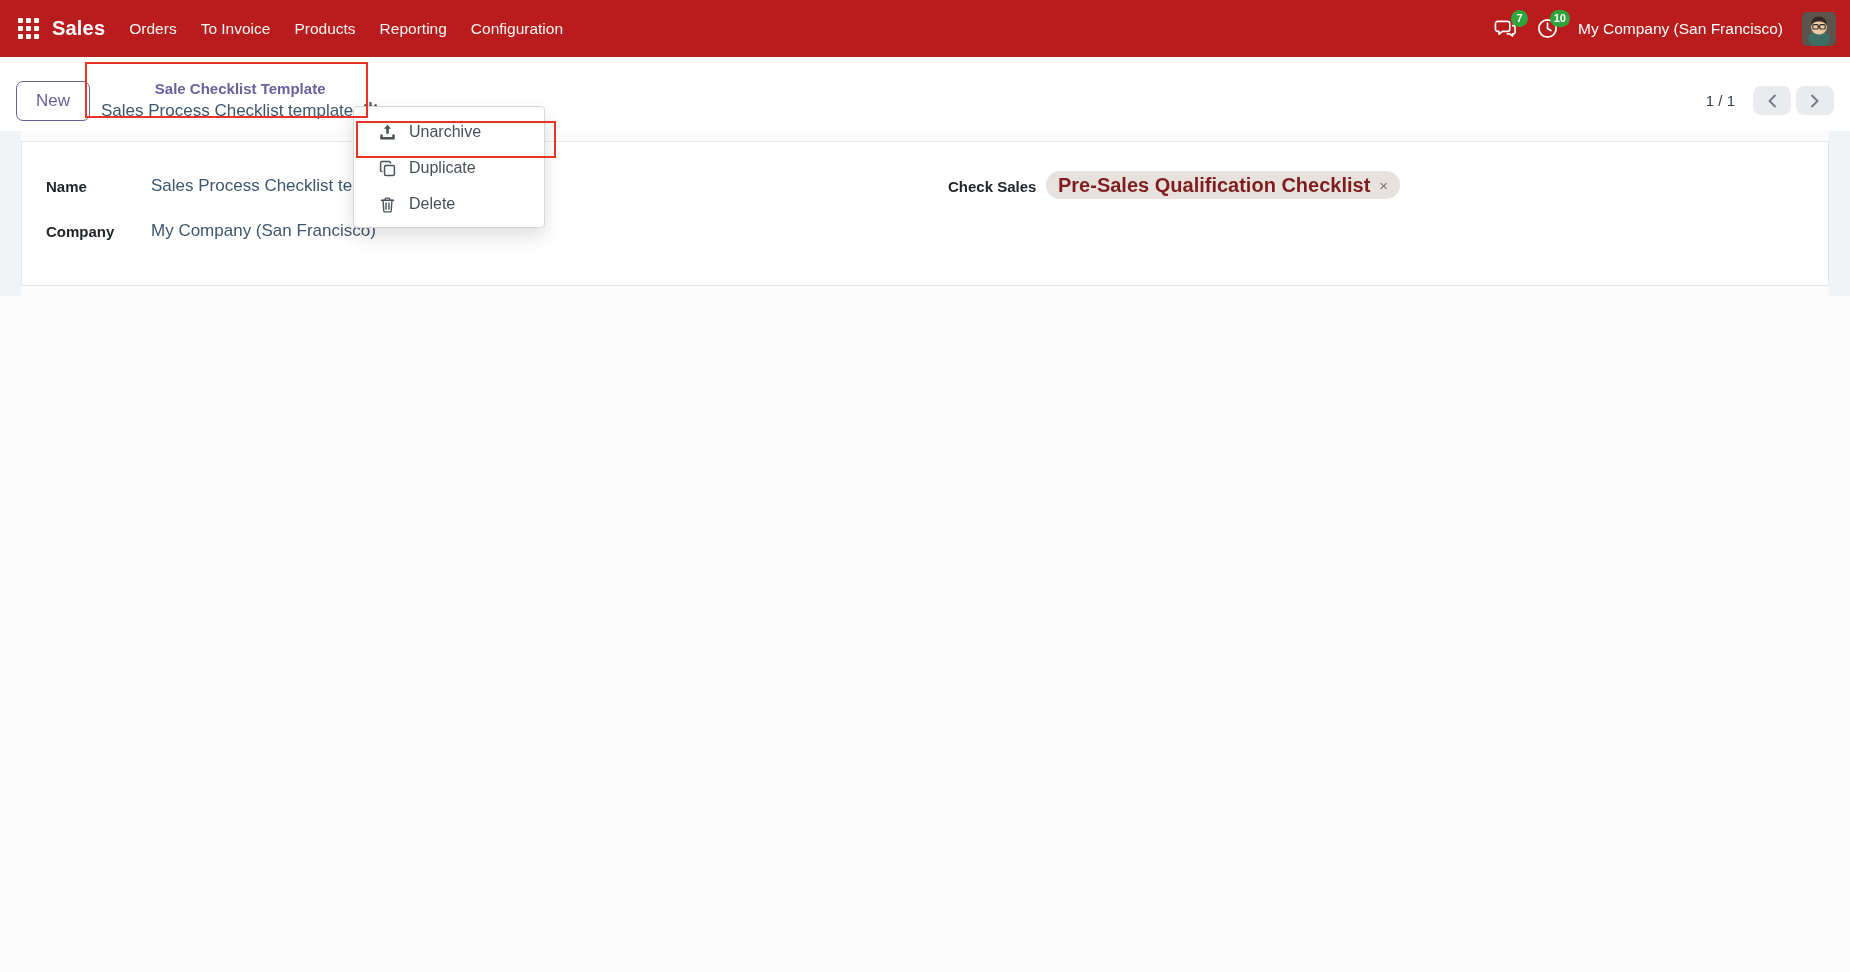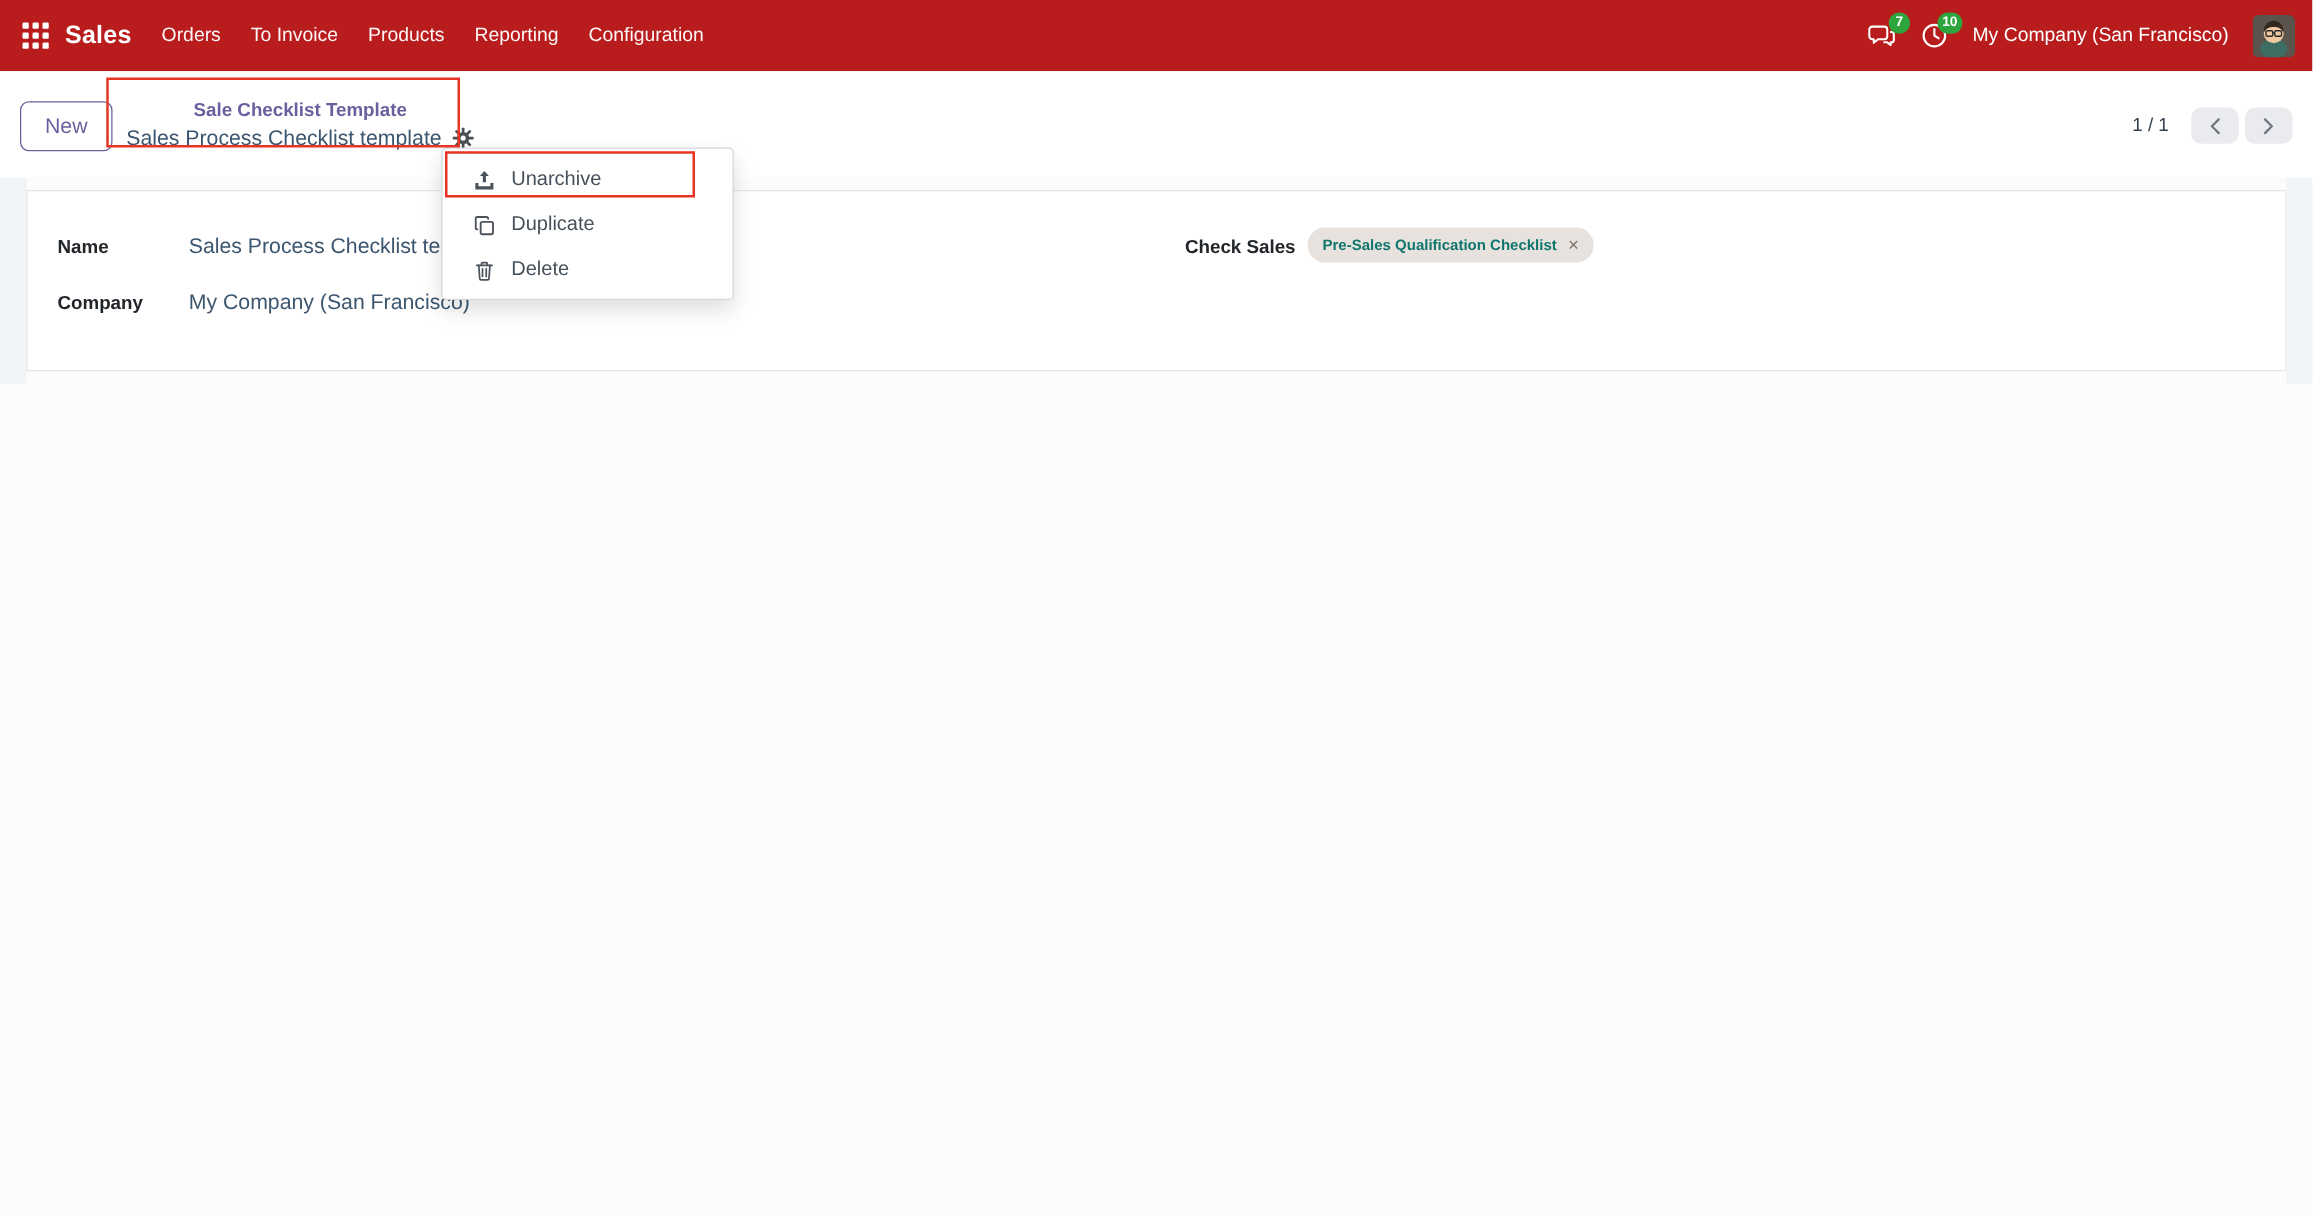--- a/index.html
+++ b/index.html
@@ -36,35 +36,35 @@
   .bc-parent { color:#6C5F9E; font-size:15px; font-weight:600; line-height:20px; cursor:pointer;text-align:center; }
   .bc-current { color:#3C566F; font-size:17px; line-height:23px; display:flex;
                 align-items:center; gap:9px; }
   .gear-btn { display:flex; cursor:pointer; }
   .pager { margin-left:auto; display:flex; align-items:center; gap:5px; }
   .pager-count { font-size:15px; color:#374151; margin-right:13px; cursor:pointer; }
   .pager-btn { width:38px; height:29px; background:#e9ebee; border:none; border-radius:8px;
                display:flex; align-items:center; justify-content:center; cursor:pointer; }
 
   
-  .content { position:absolute; top:131px; left:0; right:0; bottom:0; background:#fcfcfd;margin-top:11px; }
+  .content { position:absolute; top:131px; left:0; right:0; bottom:0; background:#fcfcfd; }
   .gutter { position:absolute; top:0; width:21px; height:165px; background:#f1f4f7; }
   .gutter.left { left:0; } .gutter.right { right:0; }
   .sheet { position:absolute; left:21px; top:10px; width:1808px; height:145px;
            background:#fff; border:1px solid #e3e6ea; }
   .f-label { position:absolute; font-size:15px; font-weight:700; color:#22262a; cursor:default; }
   .f-value { position:absolute; font-size:17px; color:#3C566F; white-space:nowrap; cursor:text; }
   .tag { position:absolute; left:1024px; top:29px; height:28px; border-radius:14px;
          background:#E8E2DE; display:inline-flex; align-items:center; gap:9px;
          padding:0 12px; cursor:pointer; }
-  .tag-label { font-size:12px; font-weight:600; color:#0f766e; white-space:nowrap; }
+  .tag-label { font-size:20px; font-weight:600; color:#7f1d1d; white-space:nowrap; }
   .tag-remove { font-size:15px; color:#7B726C; cursor:pointer; line-height:1; }
 
   
-  .dropdown { position:absolute; left:353px; top:118px; width:234px; height:122px;
+  .dropdown { position:absolute; left:353px; top:106px; width:192px; height:122px;
               background:#fff; border:1px solid #d4d7db; border-radius:4px;
               box-shadow:0 8px 18px rgba(0,0,0,.13); z-index:50; padding-top:7px; }
   .dd-item { height:36px; display:flex; align-items:center; gap:13px; padding-left:25px;
              font-size:16px; color:#46505A; cursor:pointer; white-space:nowrap; }
   .dd-icon { display:flex; width:17px; justify-content:center; }
 
   
   .anno { position:absolute; border:2px solid #E73424; z-index:100; pointer-events:none; }
   .anno-breadcrumb { left:85px; top:62px; width:283px; height:56px; }
   .anno-unarchive { left:356px; top:121px; width:200px; height:37px; }

